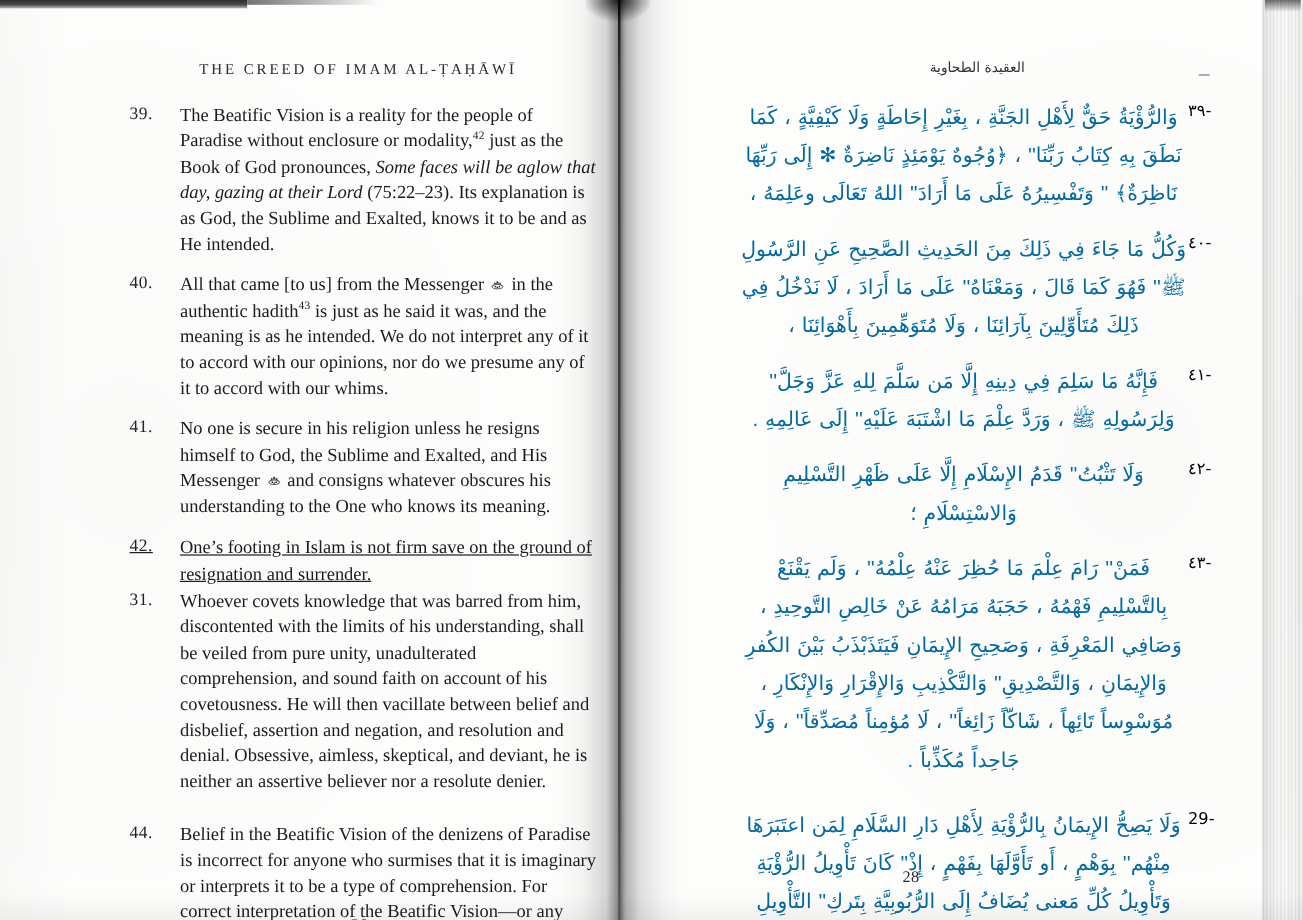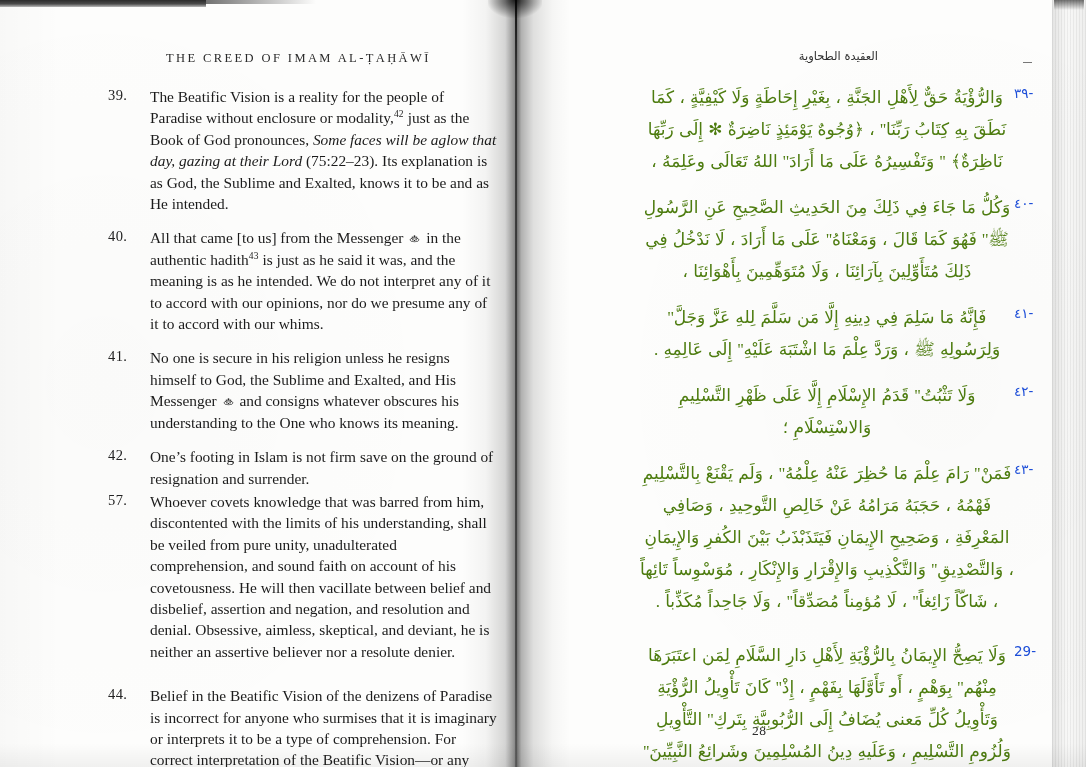--- a/index.html
+++ b/index.html
@@ -146,21 +146,21 @@
     position: absolute;
     left: 108px;
     top: 86px;
     width: 390px;
   }
   .en-item {
     display: flex;
     align-items: flex-start;
     margin-bottom: 13px;
   }
-  .en-item.tight { margin-bottom: 2px; }
+  .en-item.tight { margin-bottom: 2px; text-decoration: underline; }
   .en-item.gap-big { margin-top: 23px; }
   .en-num {
     flex: 0 0 42px;
     font-size: 14.5px;
     letter-spacing: 0.4px;
     color: #232323;
     padding-top: 1px;
   }
   .en-text {
     flex: 1 1 auto;
@@ -189,21 +189,21 @@
     font-size: 13.5px;
     color: #2c2c2c;
     letter-spacing: 0.5px;
   }
   .folio-left  { left: 292px; top: 719px; margin-top: 44px; }
   .folio-right { left: 752px; top: 723px; }
 
   
   .ar-page {
     position: absolute;
-    left: 536px; top: 0;
+    left: 512px; top: 0;
     width: 520px; height: 767px;
     direction: rtl;
   }
   .running-head-ar {
     position: absolute;
     right: 178px;
     top: 49px;
     font-size: 11.5px;
     color: #303030;
     white-space: nowrap;
@@ -225,33 +225,33 @@
   }
   .ar-item {
     display: flex;
     align-items: flex-start;
     margin-bottom: 14px;
   }
   .ar-item.gap-big { margin-top: 22px; }
   .ar-num {
     flex: 0 0 34px;
     font-size: 13.5px;
-    color: #1d4ed8;
+    color: #000000;
     padding-top: 3px;
     text-align: left;
     font-family: "DejaVu Sans", sans-serif;
     direction: rtl;
   }
   .ar-text {
     flex: 1 1 auto;
     font-size: 17px;
     line-height: 32px;
-    color: #4d7c0f;
+    color: #0369a1;
     text-align: center;
-    font-family: Liberation Serif, serif;
+    font-family: Liberation Sans, sans-serif;
     word-spacing: 1px;
   }
 </style>
 </head>
 <body>
 
 <div id="page">
 
   <div class="paper-left"></div>
   <div class="paper-right"></div>
@@ -310,21 +310,21 @@
           <span>and consigns whatever obscures his understanding to the One who knows its meaning.</span>
         </div>
       </div>
 
       <div class="en-item tight">
         <div class="en-num">42.</div>
         <div class="en-text">One’s footing in Islam is not firm save on the ground of resignation and surrender.</div>
       </div>
 
       <div class="en-item">
-        <div class="en-num">57.</div>
+        <div class="en-num">31.</div>
         <div class="en-text">Whoever covets knowledge that was barred from him, discontented with the limits of his understanding, shall be veiled from pure unity, unadulterated comprehension, and sound faith on account of his covetousness. He will then vacillate between belief and disbelief, assertion and negation, and resolution and denial. Obsessive, aimless, skeptical, and deviant, he is neither an assertive believer nor a resolute denier.</div>
       </div>
 
       <div class="en-item gap-big">
         <div class="en-num">44.</div>
         <div class="en-text">Belief in the Beatific Vision of the denizens of Paradise is incorrect for anyone who surmises that it is imaginary or interprets it to be a type of comprehension. For correct interpretation of the Beatific Vision—or any quality annexed to Lordship—lies in leaving interpretation and cleaving to resignation. Upon this are based the religion of the Muslims and the sacred laws of the prophets.</div>
       </div>
 
     </div>
   </div>

